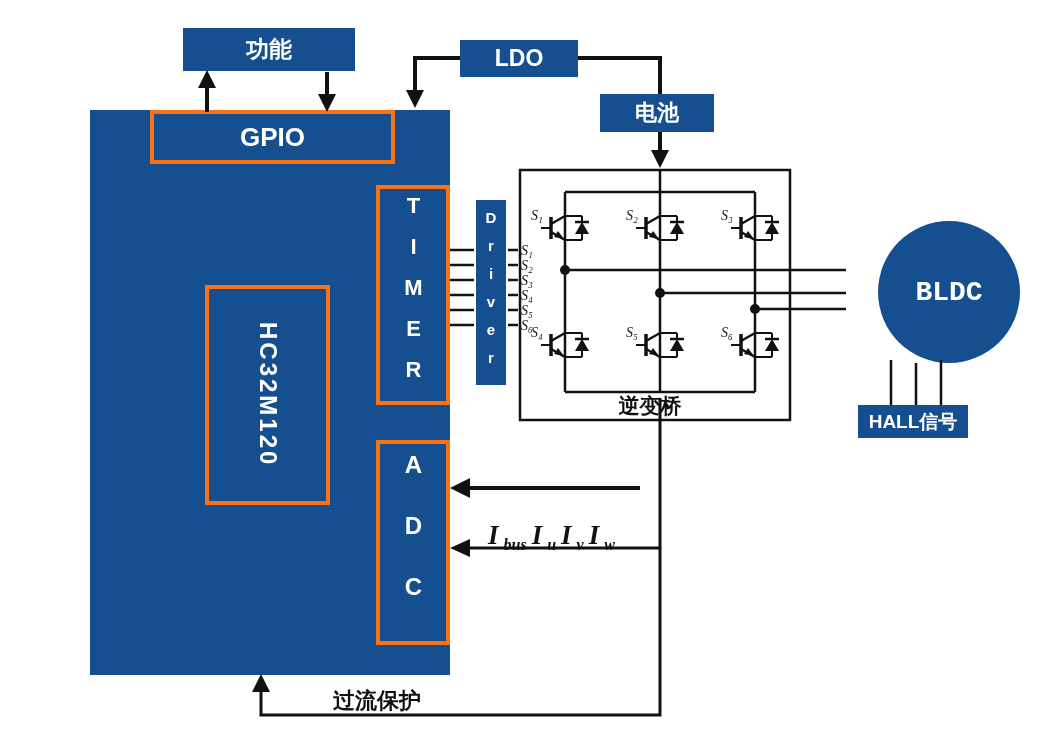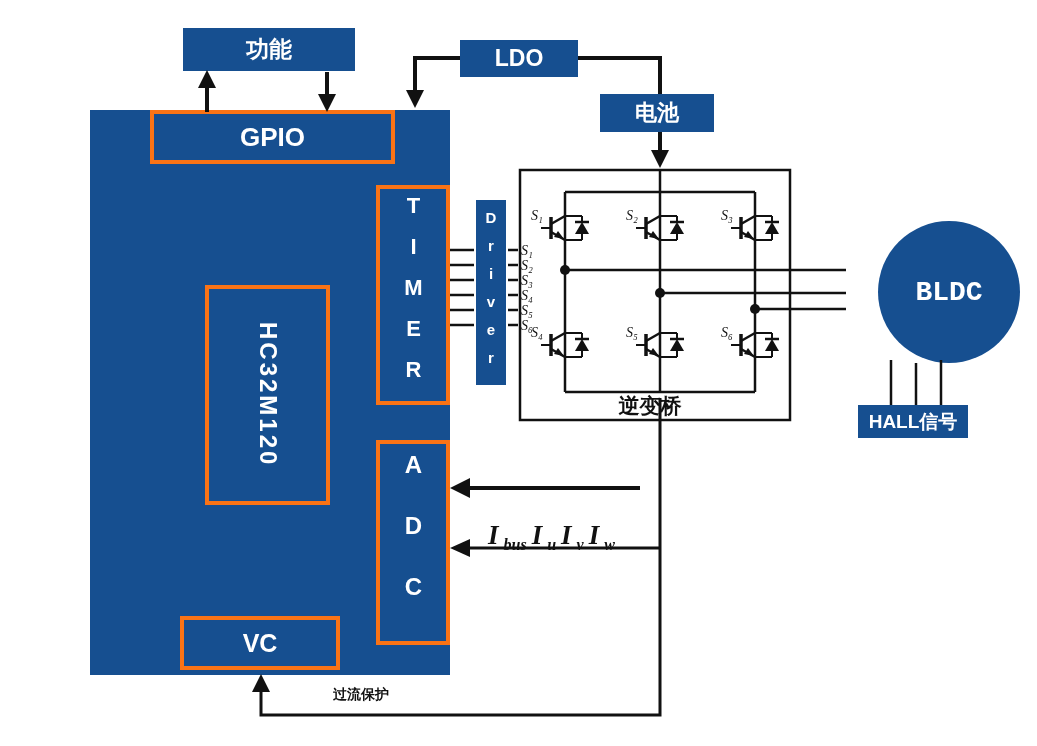--- a/index.html
+++ b/index.html
@@ -53,42 +53,39 @@
   </div>
 
   <div class="blk bordered vup" style="left:376px;top:185px;width:74px;height:220px;font-size:22px;letter-spacing:16px;">
     <span>TIMER</span>
   </div>
 
   <div class="blk bordered vup" style="left:376px;top:440px;width:74px;height:205px;font-size:24px;letter-spacing:34px;">
     <span>ADC</span>
   </div>
 
-  <div class="blk bordered" style="left:180px;top:616px;width:160px;height:54px;font-size:25px;">
-    <span>VC</span>
-  </div>
 
   <div class="blk vup" style="left:476px;top:200px;width:30px;height:185px;font-size:15px;letter-spacing:11px;">
     <span>Driver</span>
   </div>
 
   <div class="blk" style="left:878px;top:221px;width:142px;height:142px;border-radius:50%;font-size:28px;font-family:Liberation Mono, monospace;">
     <span>BLDC</span>
   </div>
 
   <div class="blk" style="left:858px;top:405px;width:110px;height:33px;font-size:19px;">
     <span>HALL信号</span>
   </div>
 
 
   <div class="cur" style="left:488px;top:512px;margin-top:8px;">
     <span><span>I</span><sub>bus</sub></span><span><span>I</span><sub>u</sub></span><span><span>I</span><sub>v</sub></span><span><span>I</span><sub>w</sub></span>
   </div>
 
-  <div class="lbl" style="left:333px;top:686px;font-size:14px;">
+  <div class="lbl" style="left:333px;top:686px;font-size:22px;">
     <span>过流保护</span>
   </div>
 
   <svg class="overlay" viewBox="0 0 1037 746">
     <defs>
       <g id="igbt">
         <line class="w35" x1="-14" y1="-11" x2="-14" y2="11"></line>
         <line class="w2t" x1="-24" y1="0" x2="-14" y2="0"></line>
         <line class="w2" x1="-14" y1="-4" x2="0" y2="-12"></line>
         <line class="w2" x1="-14" y1="4" x2="0" y2="12"></line>

